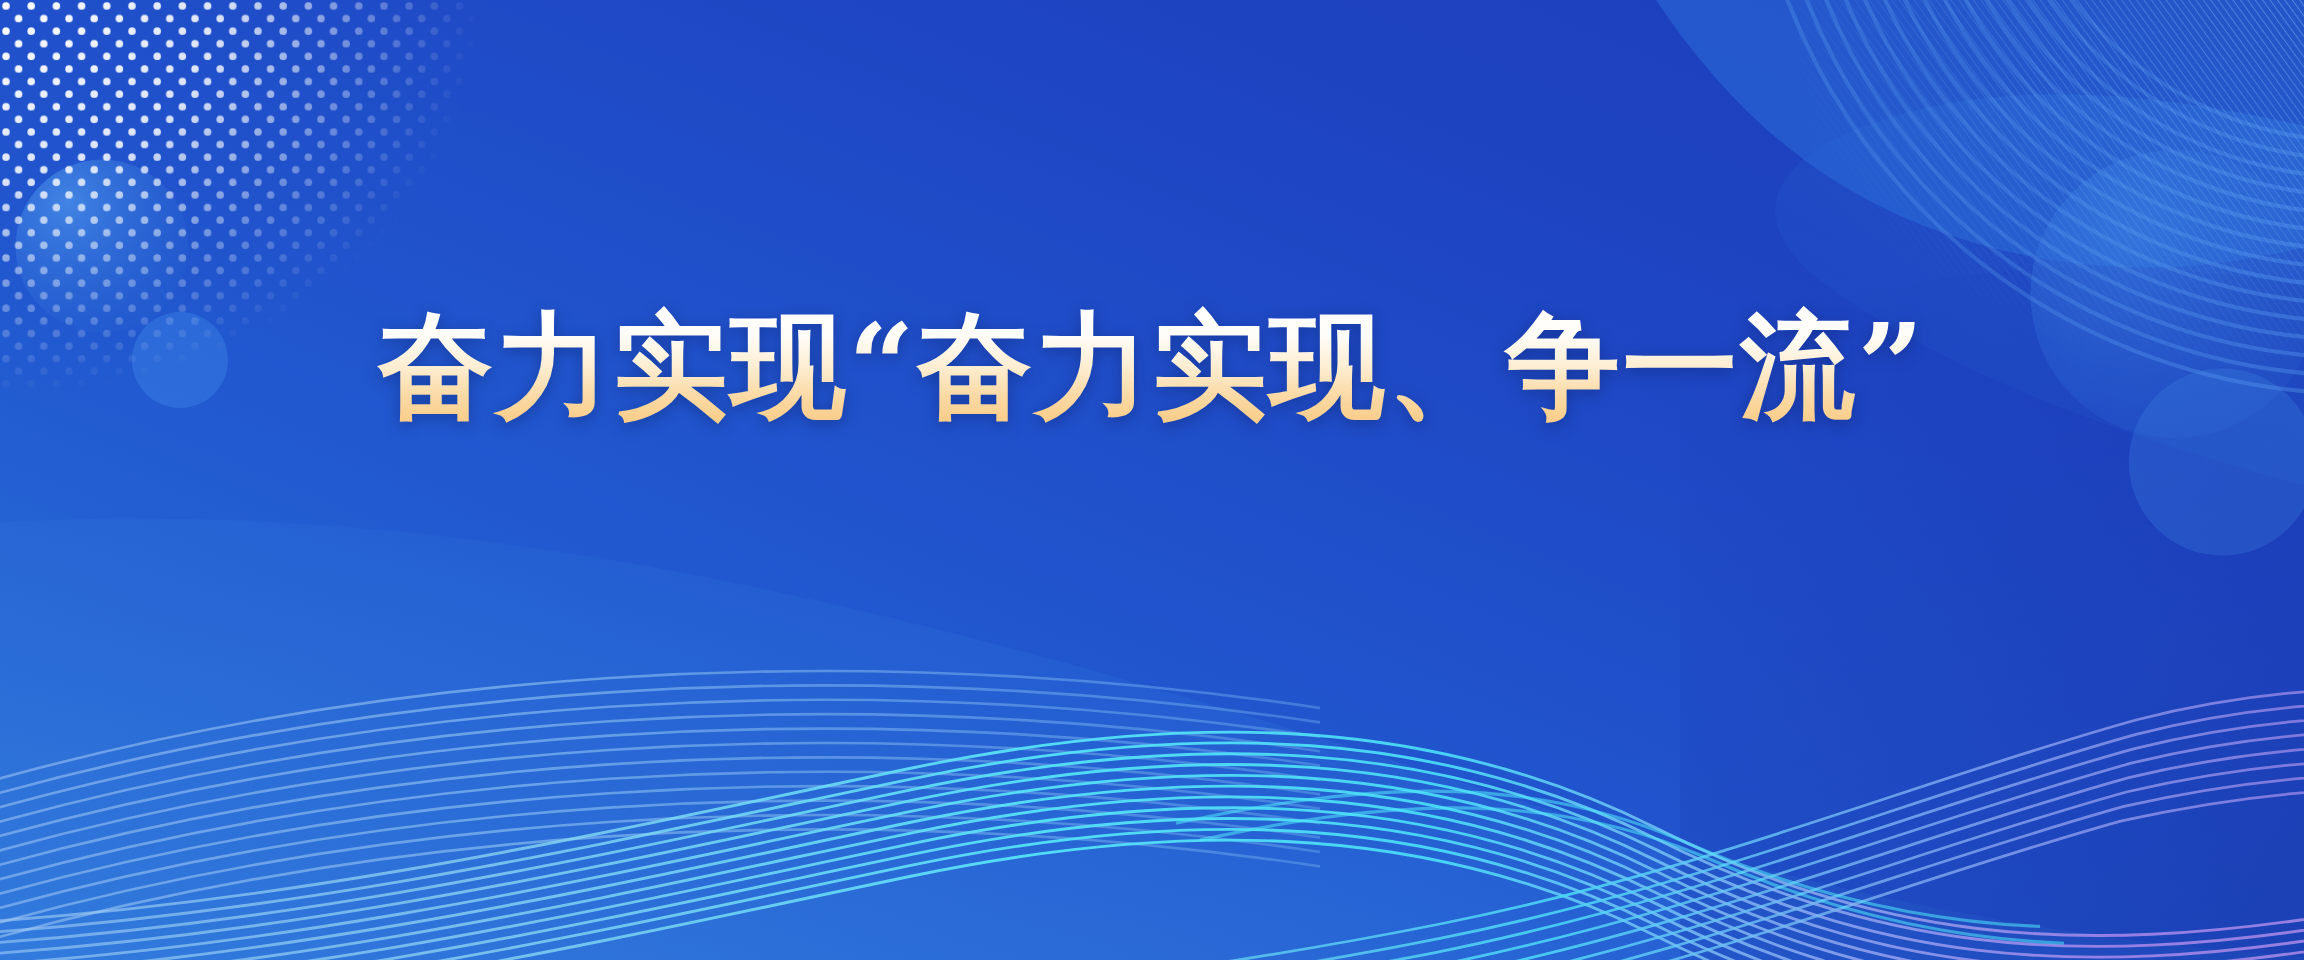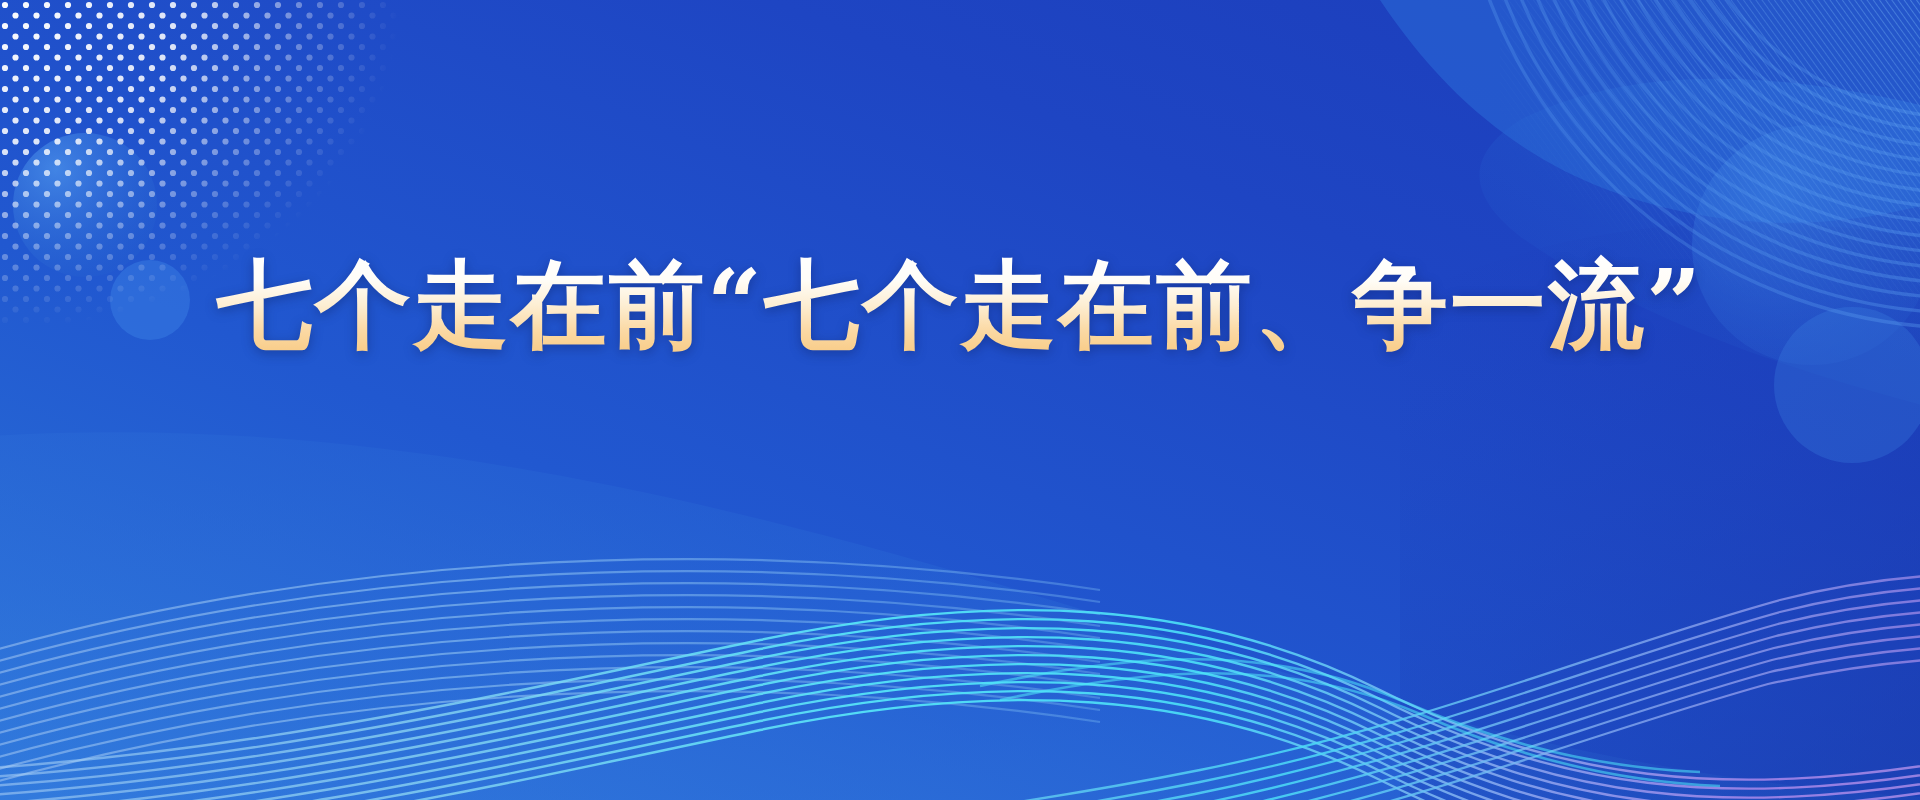--- a/index.html
+++ b/index.html
@@ -246,16 +246,16 @@
       <path d="M 380 944 C 640 924 940 894 1170 854 C 1404 810 1588 734 1768 684 C 1850 666 1910 660 1960 658"></path>
     </g>
 
     <g fill="none" stroke="#4fe6fa" stroke-width="2.6" opacity="0.55">
       <path d="M 980 686 C 1120 656 1260 640 1400 700 C 1500 744 1600 768 1700 772"></path>
       <path d="M 1000 700 C 1140 670 1280 654 1420 714 C 1520 758 1620 782 1720 786"></path>
     </g>
   </svg>
 
   <div id="headline-wrap">
-    <h1 id="headline">七个走在前“七个走在前、争一流”</h1>
+    <h1 id="headline">奋力实现“奋力实现、争一流”</h1>
   </div>
 
 </div>
 
 </body></html>

